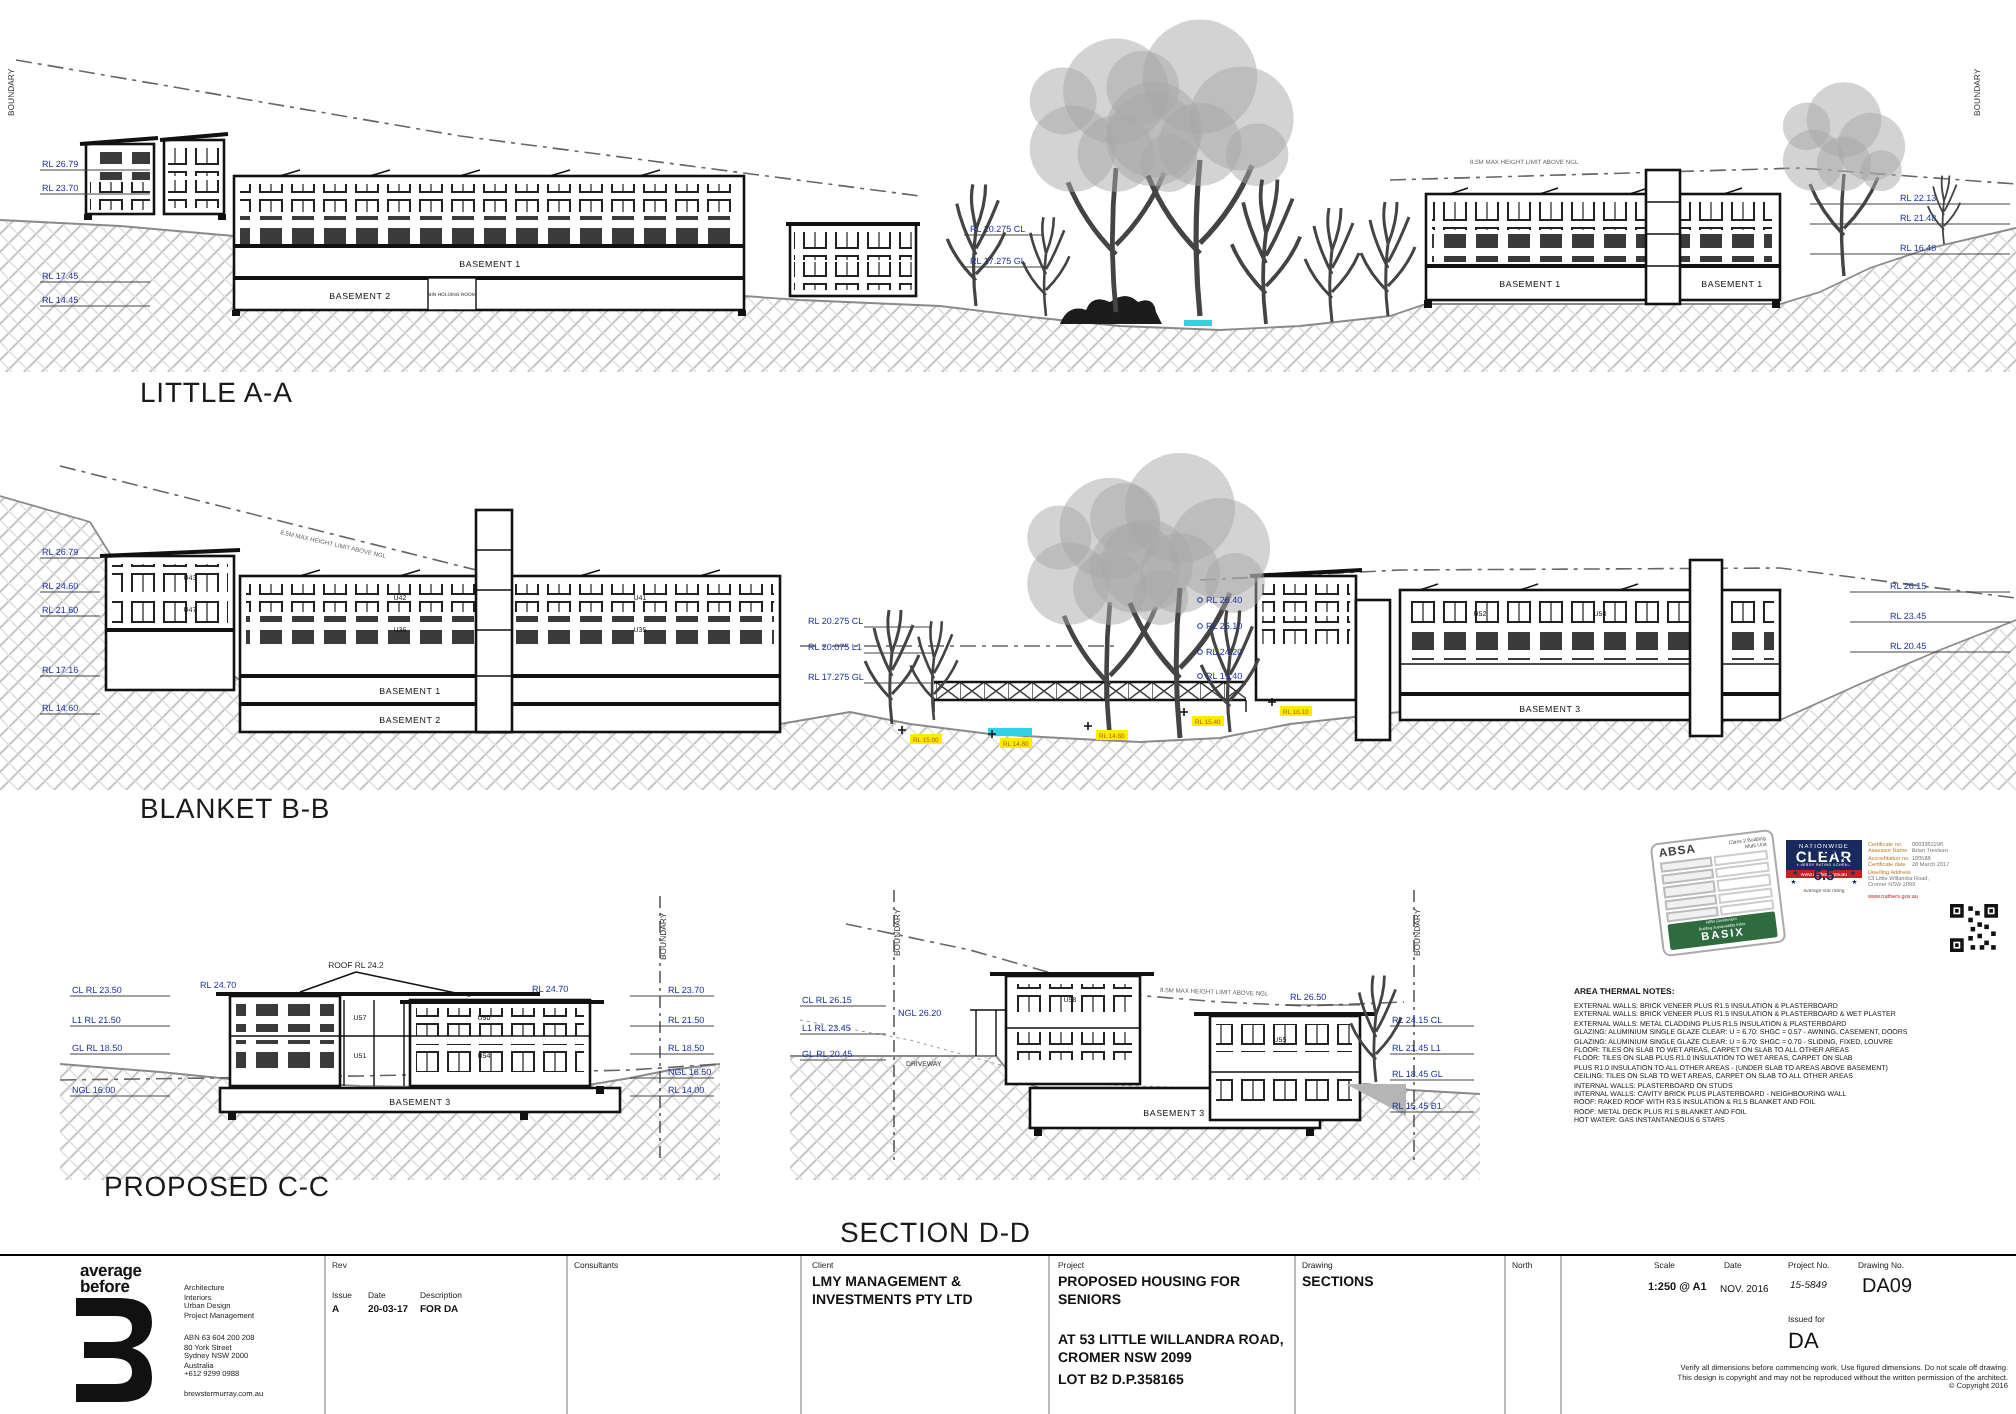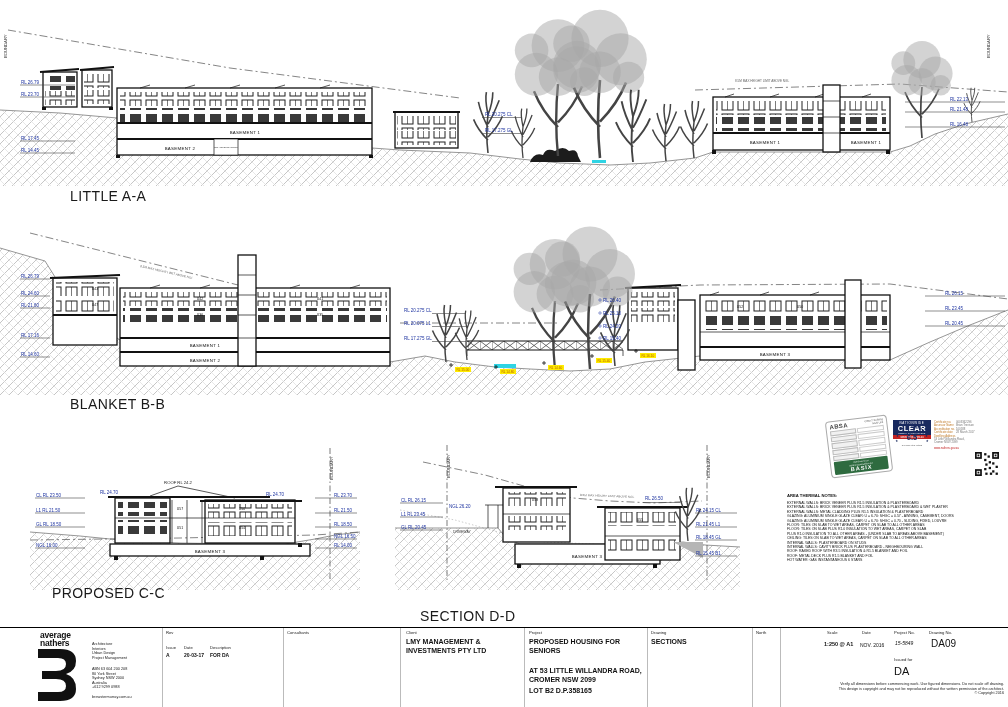--- a/index.html
+++ b/index.html
@@ -584,21 +584,21 @@
     <div class="divider" style="left:162px"></div>
     <div class="divider" style="left:283px"></div>
     <div class="divider" style="left:400px"></div>
     <div class="divider" style="left:524px"></div>
     <div class="divider" style="left:647px"></div>
     <div class="divider" style="left:752px"></div>
     <div class="divider" style="left:780px"></div>
 
     <div class="abs logo-name" style="left:40px;top:3px">
       <div>average</div>
-        <div>nathers</div>
+        <div>before</div>
     </div>
     <svg class="abs" style="left:36px;top:21px" width="40" height="52" viewBox="0 0 40 52">
       <path d="M2 0 H24 Q40 0 40 12 Q40 22 30 25 Q40 28 40 40 Q40 52 24 52 H2 V43 H22 Q30 43 30 37 Q30 30 20 30 H6 V22 H20 Q30 22 30 15 Q30 9 22 9 H2 Z" fill="#111"></path>
     </svg>
     <div class="abs sm" style="left:92px;top:14px">
       <div>Architecture</div>
         <div>Interiors</div>
       <div>Urban Design</div>
         <div>Project Management</div>
     </div>

